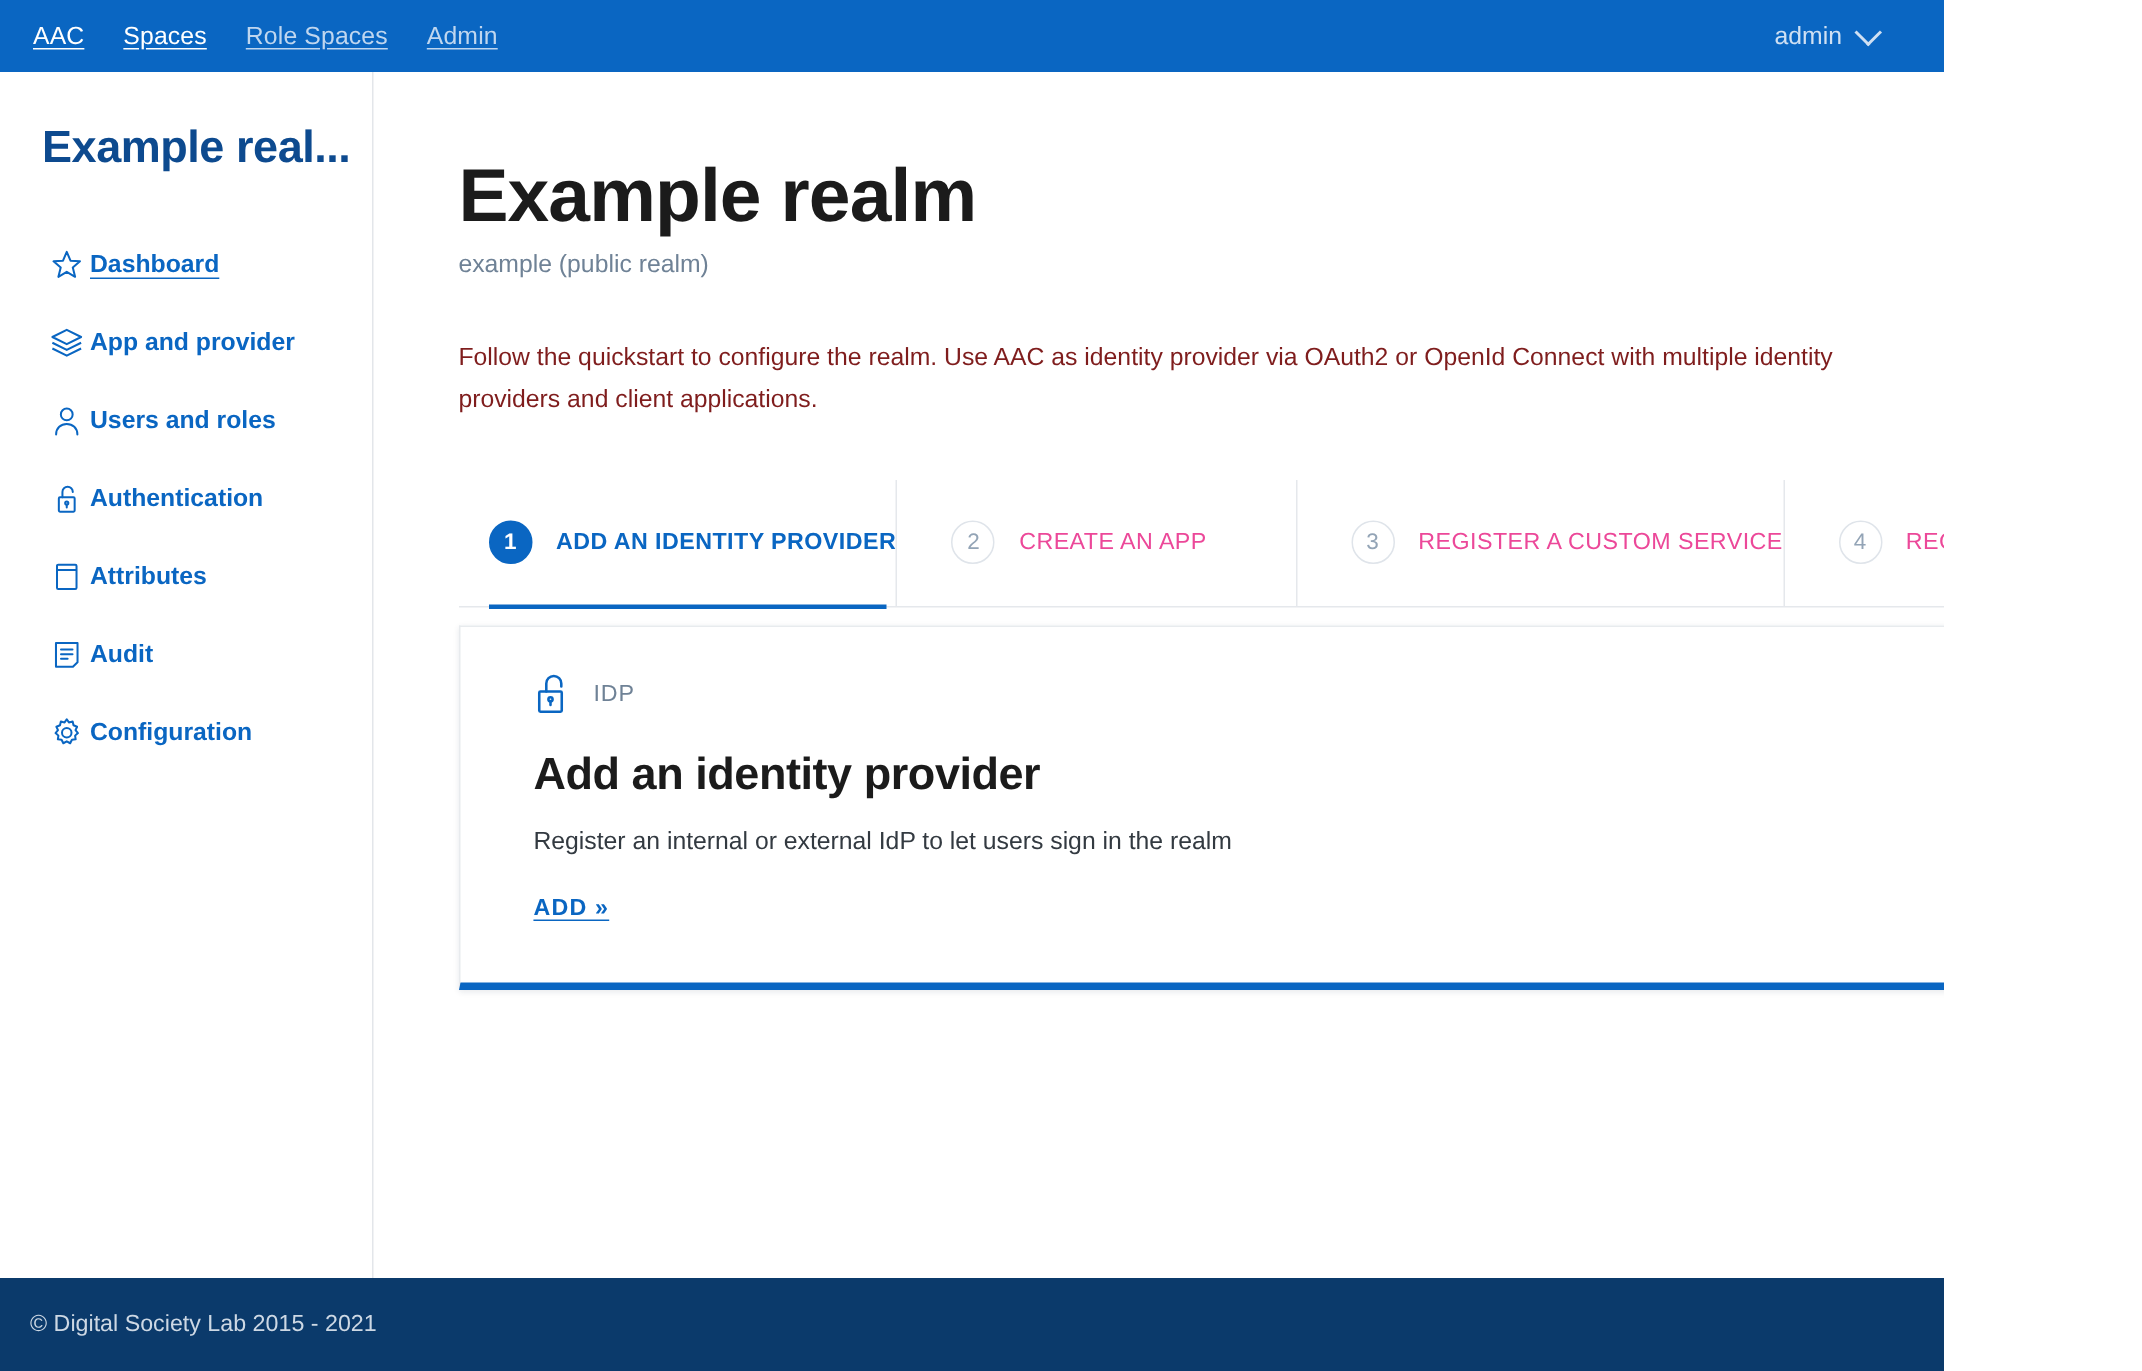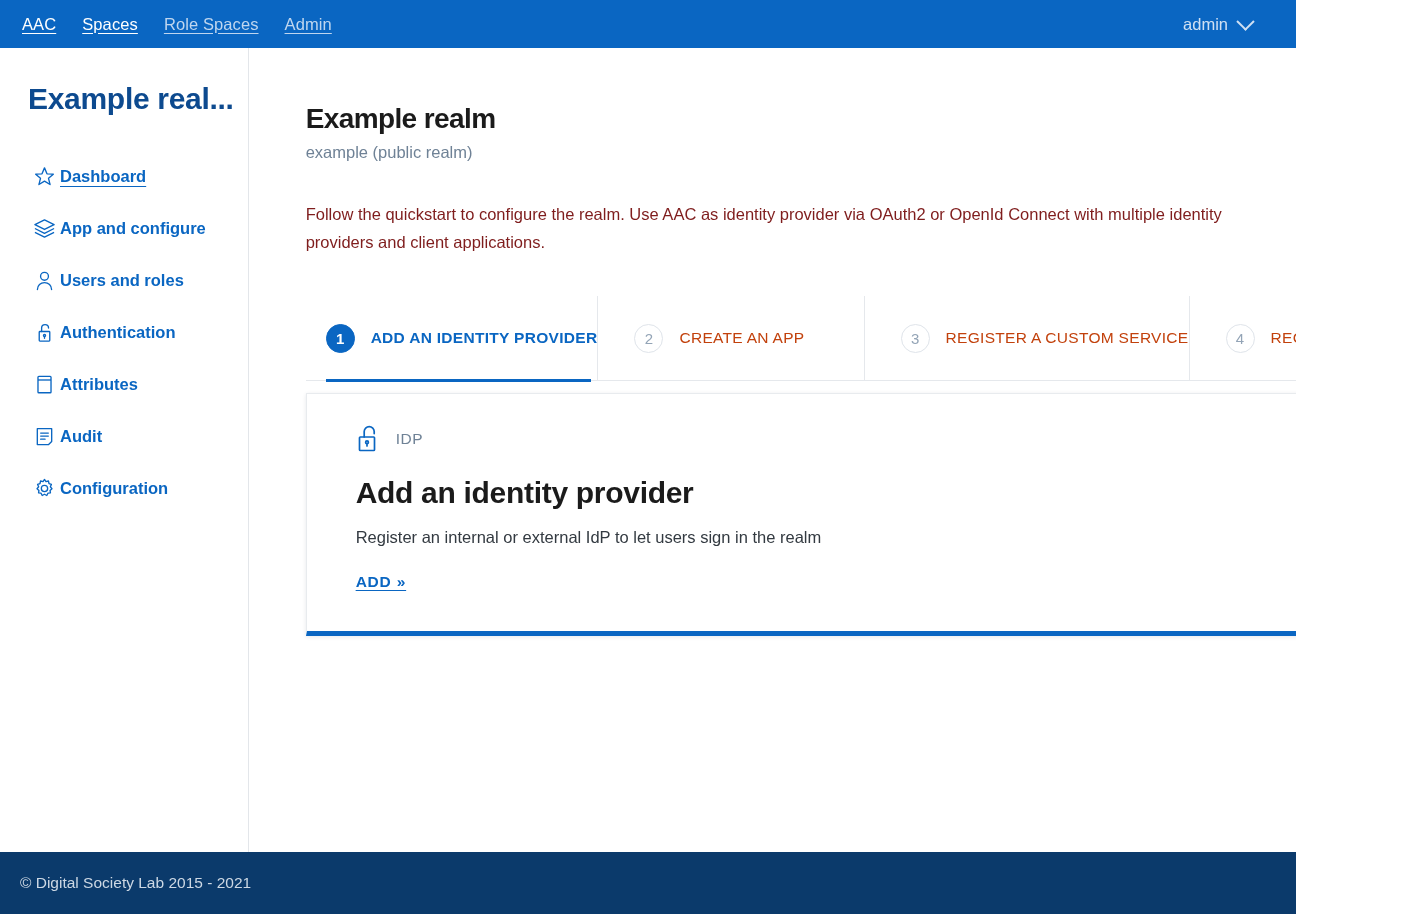--- a/index.html
+++ b/index.html
@@ -116,21 +116,21 @@
   }
 
   
   .main {
     flex: 1 1 auto;
     padding: 56px 24px 0 57px;
     min-width: 0;
     overflow: hidden;
   }
   .page-title {
-    font-size: 28px;
+    font-size: 50px;
     font-weight: bold;
     color: #1b1b1b;
     margin: 0 0 10px 0;
     letter-spacing: -0.6px;
     line-height: 1.05;
   }
   .page-sub {
     font-size: 16.5px;
     color: #6f8296;
     margin: 0 0 38px 0;
@@ -167,21 +167,21 @@
     width: 29px; height: 29px;
     border-radius: 50%;
     display: flex; align-items: center; justify-content: center;
     font-size: 15px;
     color: #93a4b6;
     border: 1px solid #dfe4ea;
     background: #ffffff;
   }
   .step-label {
     font-size: 15.5px;
-    color: #c2410c;
+    color: #ec4899;
     letter-spacing: 0.3px;
     white-space: nowrap;
   }
   .step.active .step-num {
     background: #0a66c2;
     border-color: #0a66c2;
     color: #ffffff;
     font-weight: bold;
   }
   .step.active .step-label {
@@ -291,21 +291,21 @@
         </a>
 
         <a class="nav-item">
           <span class="nav-ico">
             <svg width="23" height="23" viewBox="0 0 24 24" fill="none" stroke="#0a66c2" stroke-width="1.4" stroke-linejoin="round">
               <polygon points="12,3 22,8 12,13 2,8"></polygon>
               <polyline points="2,12 12,17 22,12"></polyline>
               <polyline points="2,16 12,21 22,16"></polyline>
             </svg>
           </span>
-          <span class="nav-label">App and configure</span>
+          <span class="nav-label">App and provider</span>
         </a>
 
         <a class="nav-item">
           <span class="nav-ico">
             <svg width="23" height="23" viewBox="0 0 24 24" fill="none" stroke="#0a66c2" stroke-width="1.4" stroke-linecap="round">
               <circle cx="12" cy="7.6" r="4.1"></circle>
               <path d="M4.6 21.5c0-4.3 3.3-7.3 7.4-7.3s7.4 3 7.4 7.3"></path>
             </svg>
           </span>
           <span class="nav-label">Users and roles</span>

